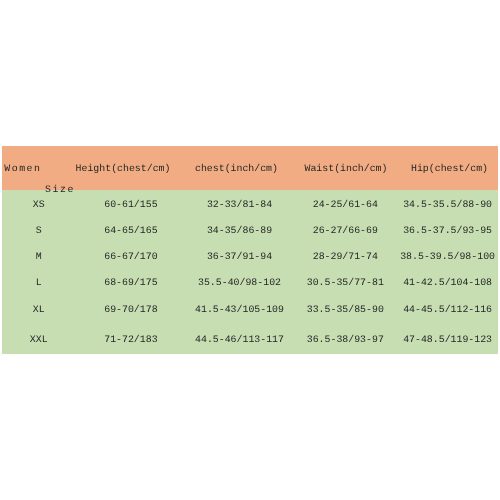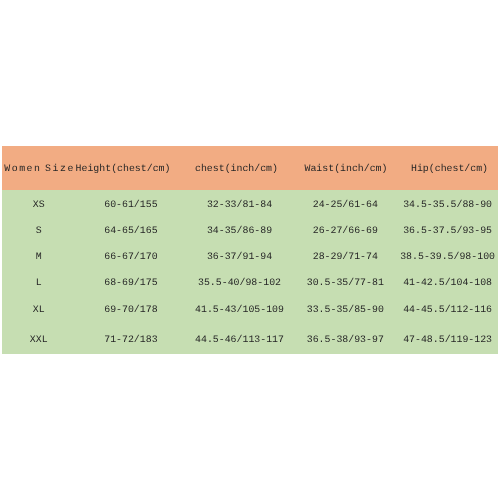--- a/index.html
+++ b/index.html
@@ -17,21 +17,21 @@
            background:#f2ac83;}
 
   
   .txt{position:absolute;white-space:pre;font-size:9.9px;line-height:12px;
        color:#262626;}
   .wide{letter-spacing:1.55px;}
 
   
   .hrow{top:17.4px;}
   .h0{left:2.2px;}
-  .h1{left:43px;}
+  .h1{left:43px;margin-top:21px;}
   .h2{left:73.6px;}
   .h3{left:193px;}
   .h4{left:302.5px;text-align:center;}
   .h5{left:409px;}
 
   
   .bodycell{left:0;width:496px;text-align:center;}
   .c0{transform:translateX(-211.3px);}
   .c1{transform:translateX(-119.1px);}
   .c2{transform:translateX(-10.5px);}

